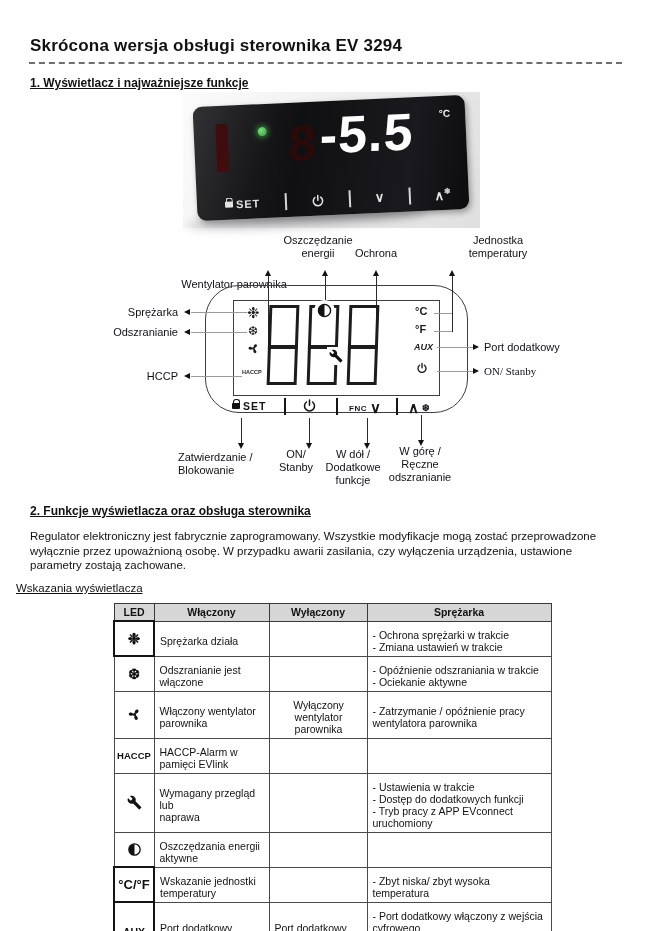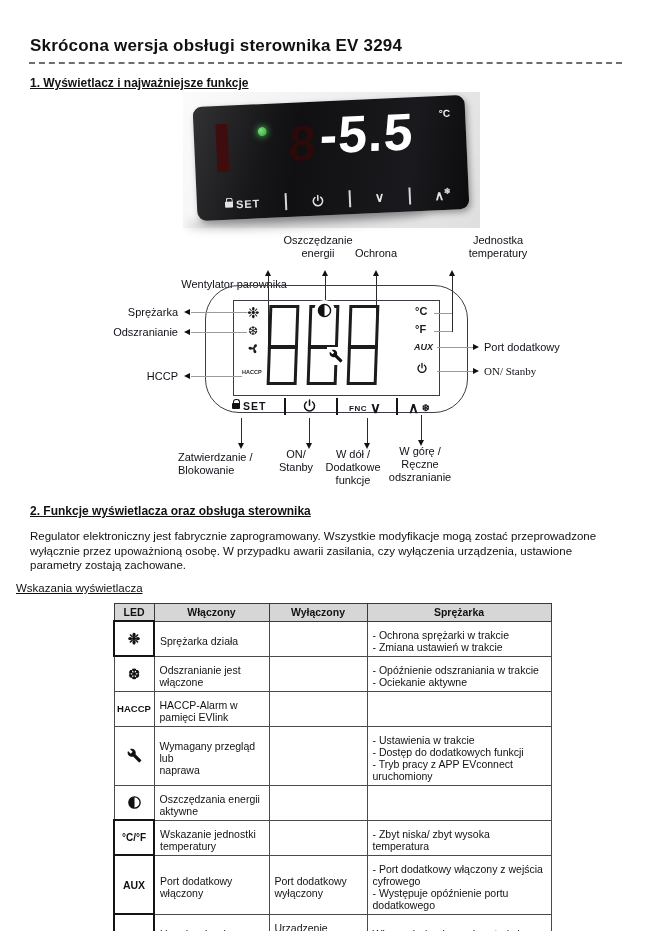--- a/index.html
+++ b/index.html
@@ -296,20 +296,34 @@
   </tr>
   <tr>
     <td class="cell-led"><span class="tbl-icon snow2">❆</span></td>
     <td class="pre">Odszranianie jest
 włączone</td>
     <td class="pre"></td>
     <td class="pre">- Opóźnienie odszraniania w trakcie
 - Ociekanie aktywne</td>
   </tr>
   <tr>
+    <td class="cell-led"><span class="tbl-icon"><svg width="15" height="15" viewBox="0 0 24 24" fill="#111">
+              <circle cx="12" cy="12" r="2.4"></circle>
+              <path d="M12 11c0-4 1.5-7 4-7s3.6 3.5.6 5.6c-1.9 1.3-3.3 1.4-4.6 1.4z"></path>
+              <path transform="rotate(120 12 12)" d="M12 11c0-4 1.5-7 4-7s3.6 3.5.6 5.6c-1.9 1.3-3.3 1.4-4.6 1.4z"></path>
+              <path transform="rotate(240 12 12)" d="M12 11c0-4 1.5-7 4-7s3.6 3.5.6 5.6c-1.9 1.3-3.3 1.4-4.6 1.4z"></path>
+            </svg></span></td>
+    <td class="pre">Włączony wentylator
+parownika</td>
+    <td class="pre cell-off center">Wyłączony wentylator
+parownika</td>
+    <td class="pre">- Zatrzymanie / opóźnienie pracy
+wentylatora parownika</td>
+  </tr>
+  <tr>
     <td class="cell-led" style="font-size:9.5px;">HACCP</td>
     <td class="pre">HACCP-Alarm  w
 pamięci EVlink</td>
     <td class="pre"></td>
     <td class="pre"></td>
   </tr>
   <tr>
     <td class="cell-led"><span class="tbl-icon"><svg width="15" height="15" viewBox="0 0 24 24" fill="#111">
               <path d="M22.7 19l-9.1-9.1c.9-2.3.4-5-1.5-6.9-2-2-5-2.4-7.4-1.3L9 6 6 9 1.6 4.7C.4 7.1.9 10.1 2.9 12.1c1.9 1.9 4.6 2.4 6.9 1.5l9.1 9.1c.4.4 1 .4 1.4 0l2.3-2.3c.5-.4.5-1.1.1-1.4z"></path>
             </svg></span></td>
@@ -325,21 +339,21 @@
     <td class="cell-led"><span class="tbl-icon"><svg width="15" height="15" viewBox="0 0 24 24">
               <circle cx="12" cy="12" r="9" fill="none" stroke="#111" stroke-width="2.2"></circle>
               <path d="M12 3a9 9 0 0 0 0 18z" fill="#111"></path>
             </svg></span></td>
     <td class="pre">Oszczędzania energii
 aktywne</td>
     <td class="pre"></td>
     <td class="pre"></td>
   </tr>
   <tr class="hvy">
-    <td class="cell-led" style="font-size:10px;margin-left:19px;">°C/°F</td>
+    <td class="cell-led" style="font-size:13px;margin-left:19px;">°C/°F</td>
     <td class="pre">Wskazanie jednostki
 temperatury</td>
     <td class="pre"></td>
     <td class="pre">- Zbyt niska/ zbyt wysoka temperatura</td>
   </tr>
   <tr class="hvy">
     <td class="cell-led">AUX</td>
     <td class="pre">Port dodatkowy
 włączony</td>
     <td class="pre">Port dodatkowy

